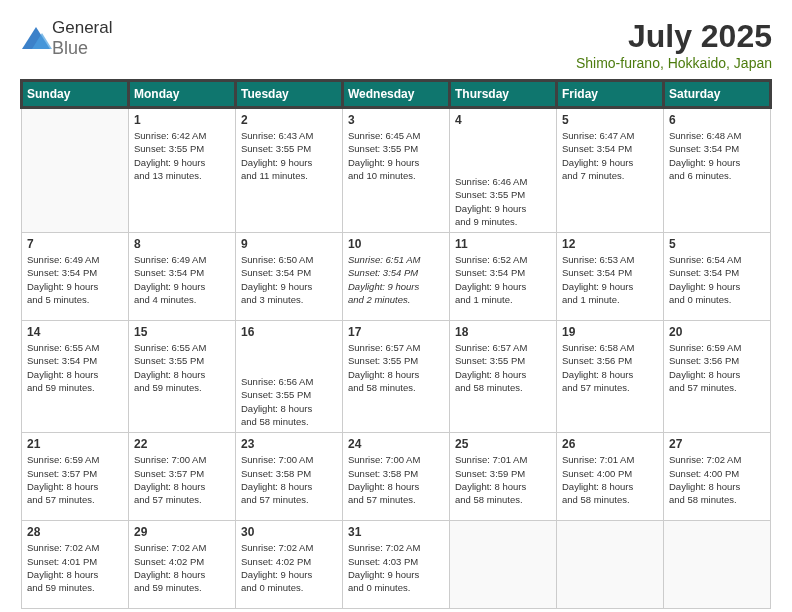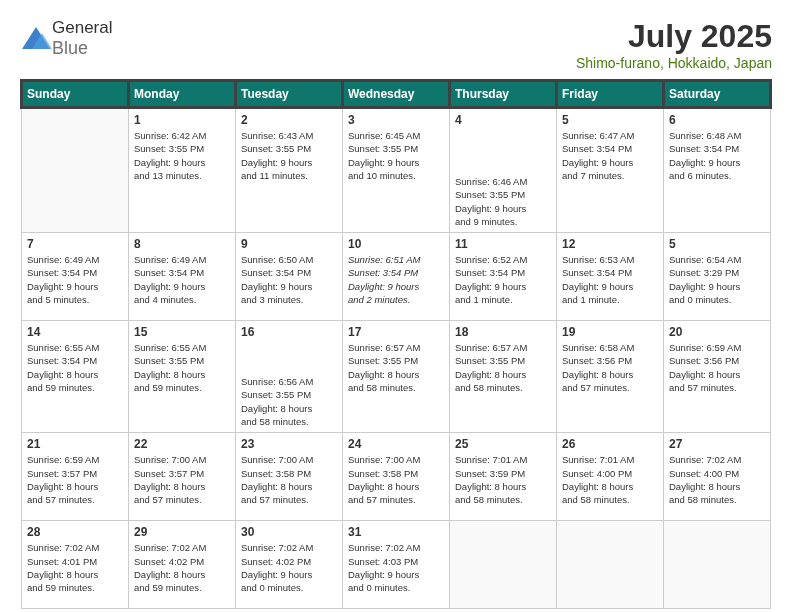--- a/index.html
+++ b/index.html
@@ -207,21 +207,21 @@
           <td>
             <span class="day-num">12</span>
             <div class="day-info" style="white-space: pre-line;">Sunrise: 6:53 AM
 Sunset: 3:54 PM
 Daylight: 9 hours
 and 1 minute.</div>
           </td>
           <td>
             <span class="day-num">5</span>
             <div class="day-info" style="white-space: pre-line;">Sunrise: 6:54 AM
-Sunset: 3:29 PM
+Sunset: 3:54 PM
 Daylight: 9 hours
 and 0 minutes.</div>
           </td>
         </tr>
         <tr>
           <td>
             <span class="day-num">14</span>
             <div class="day-info" style="white-space: pre-line;">Sunrise: 6:55 AM
 Sunset: 3:54 PM
 Daylight: 8 hours

